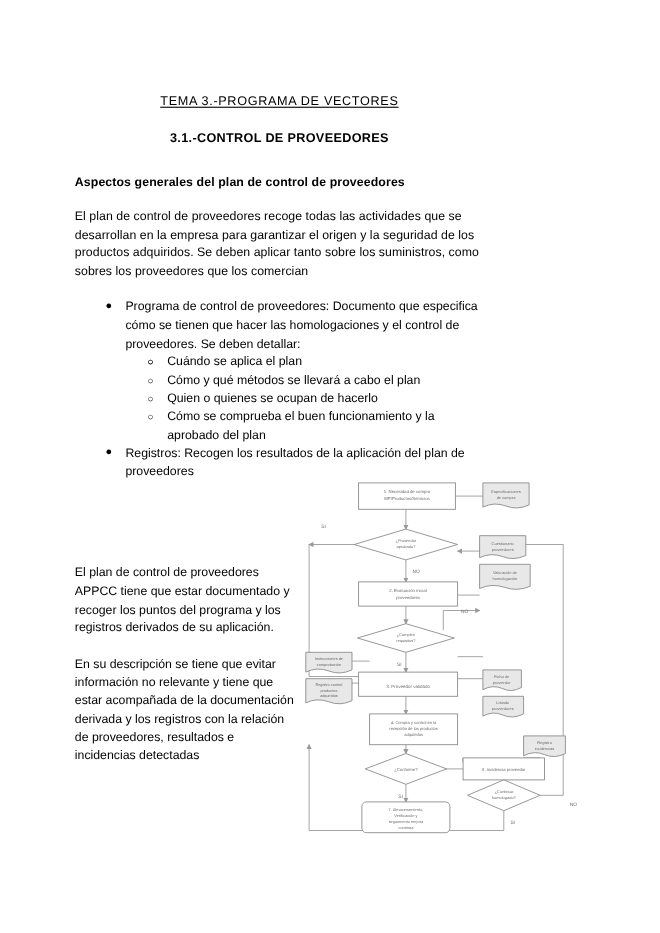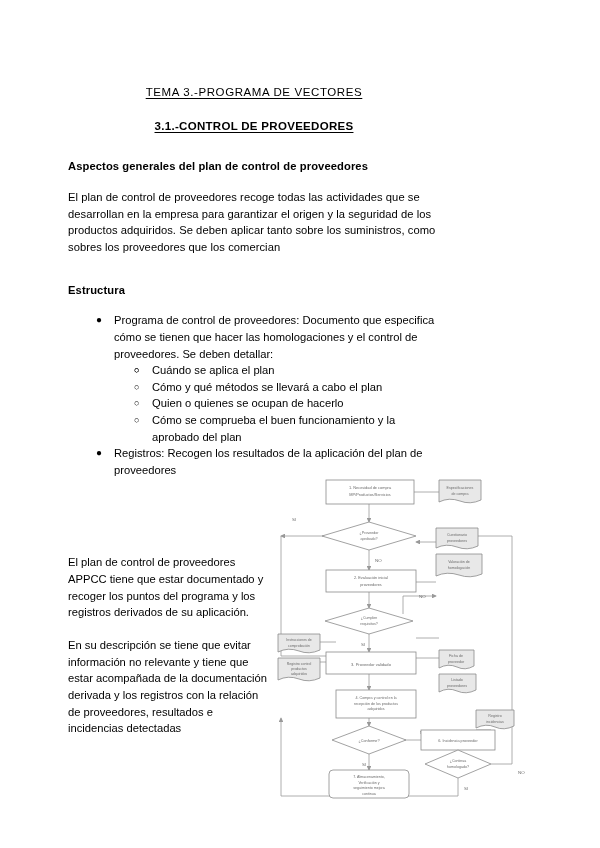--- a/index.html
+++ b/index.html
@@ -33,21 +33,20 @@
     text-decoration: underline;
     text-underline-offset: 2px;
     margin: 0;
     padding-top: 86px;
   }
   .doc-subtitle {
     text-align: center;
     font-size: 11.5px;
     font-weight: 700;
     letter-spacing: 0.3px;
-    text-decoration: underline;
     text-underline-offset: 2px;
     margin: 0;
     padding-top: 22px;
   }
   .sec-heading {
     font-size: 11.2px;
     font-weight: 700;
     margin: 0;
     letter-spacing: 0.1px;
   }
@@ -137,21 +136,20 @@
 <body>
 
 <div class="page">
 
   <h1 class="doc-title">TEMA 3.-PROGRAMA DE VECTORES</h1>
   <h2 class="doc-subtitle">3.1.-CONTROL DE PROVEEDORES</h2>
 
   <h3 class="sec-heading underlined h-aspectos">Aspectos generales del plan de control de proveedores</h3>
   <p class="para p-intro">El plan de control de proveedores recoge todas las actividades que se desarrollan en la empresa para garantizar el origen y la seguridad de los productos adquiridos. Se deben aplicar tanto sobre los suministros, como sobres los proveedores que los comercian</p>
 
-  <h3 class="sec-heading h-estructura">Estructura</h3>
 
   <ul class="lvl1">
     <li>
       <span class="bullet">●</span>
       <span>Programa de control de proveedores: Documento que especifica cómo se tienen que hacer las homologaciones y el control de proveedores. Se deben detallar:</span>
       <ul class="lvl2">
         <li>
           <span class="bullet-o">○</span>
         </li>
         <li>

